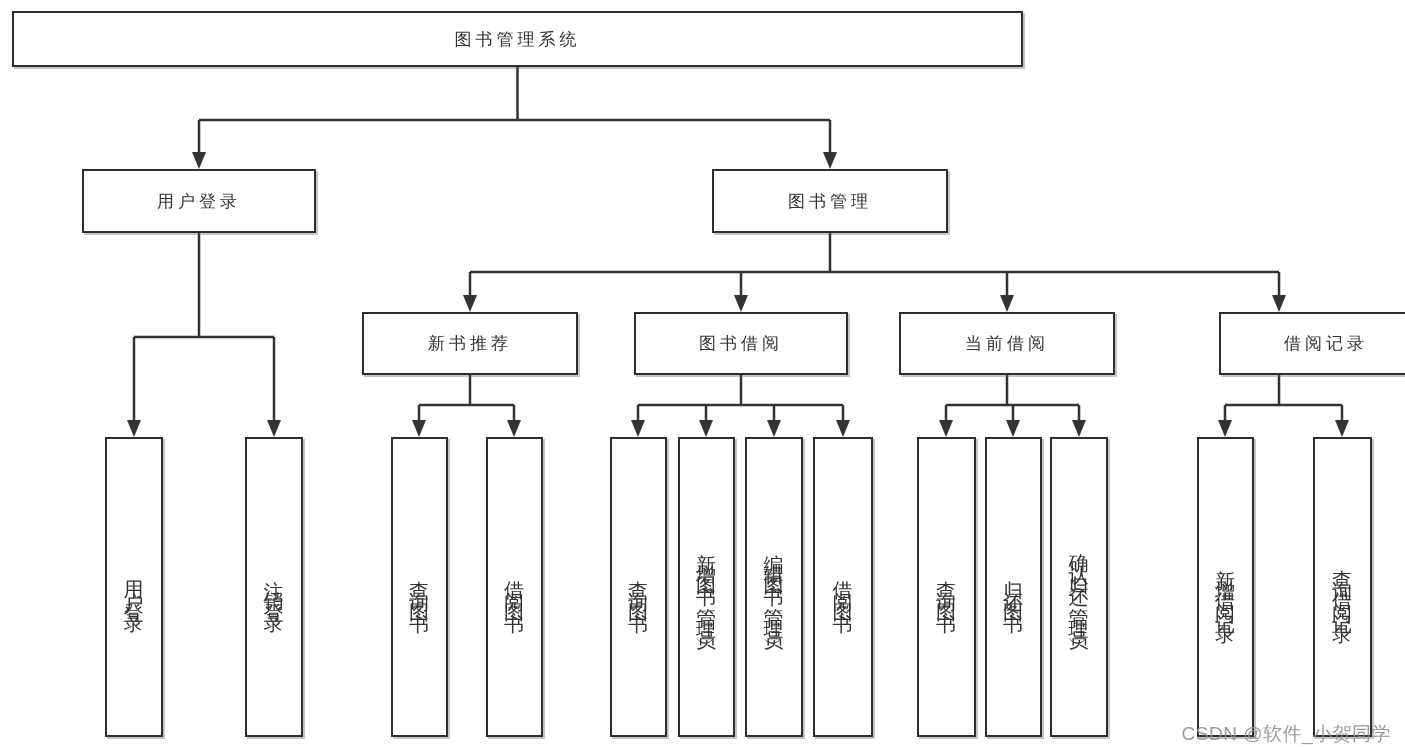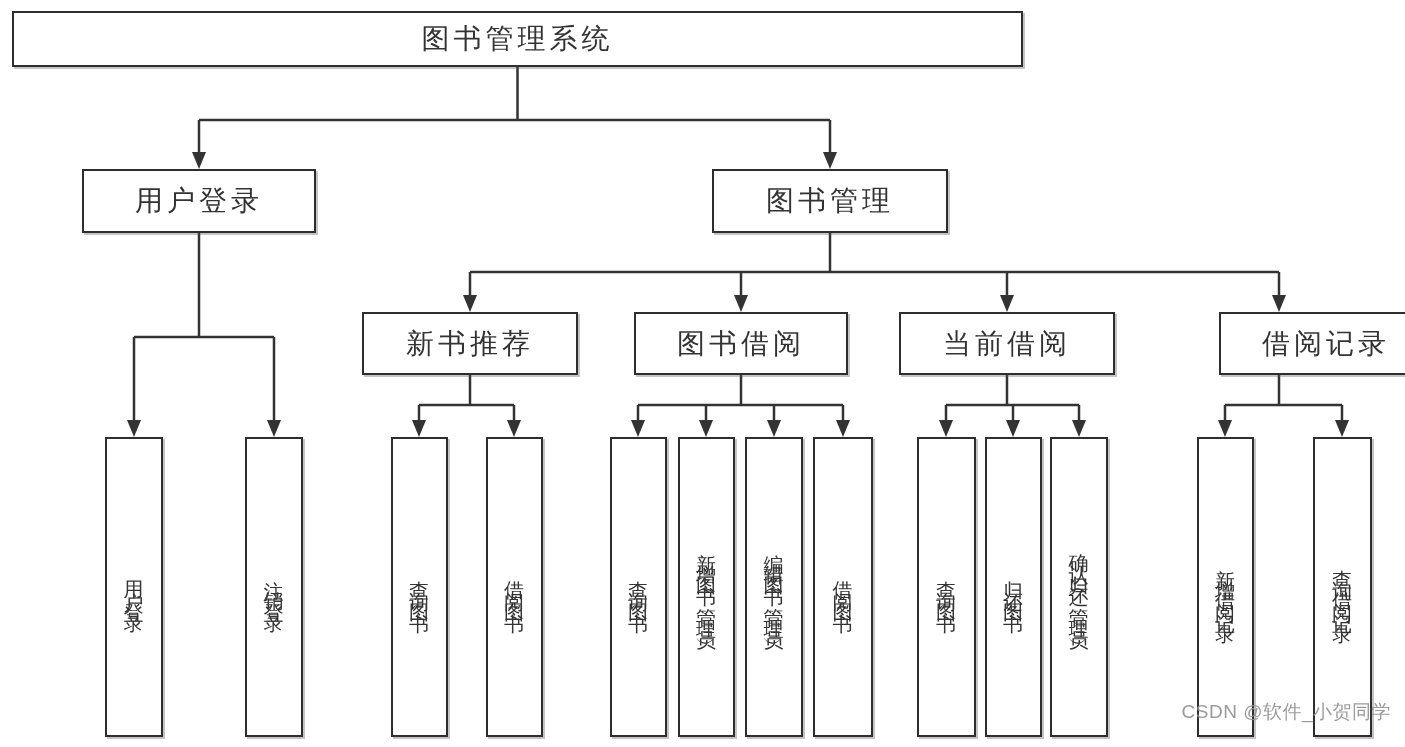--- a/index.html
+++ b/index.html
@@ -18,36 +18,36 @@
   .box{
     position:absolute;
     box-sizing:border-box;
     background:#ffffff;
     border:2px solid #2e2e2e;
     box-shadow:2px 2px 0 rgba(90,90,90,0.35);
     display:flex;align-items:center;justify-content:center;
     z-index:2;
   }
   .hlabel{
-    font-size:28px;
+    font-size:17px;
     letter-spacing:4px;
     white-space:nowrap;
     color:#333333;
   }
   .vtext{
     writing-mode:vertical-rl;
     text-orientation:mixed;
     font-size:20px;
     letter-spacing:11px;
     color:#333333;
     line-height:1;
   }
   .watermark{
     position:absolute;
-    right:14px;bottom:22px;
+    right:14px;bottom:0;
     font-size:19px;
     letter-spacing:0.5px;
     color:rgba(146,146,146,0.92);
     z-index:5;
     white-space:nowrap;
   }
 </style>
 </head>
 <body>
 

